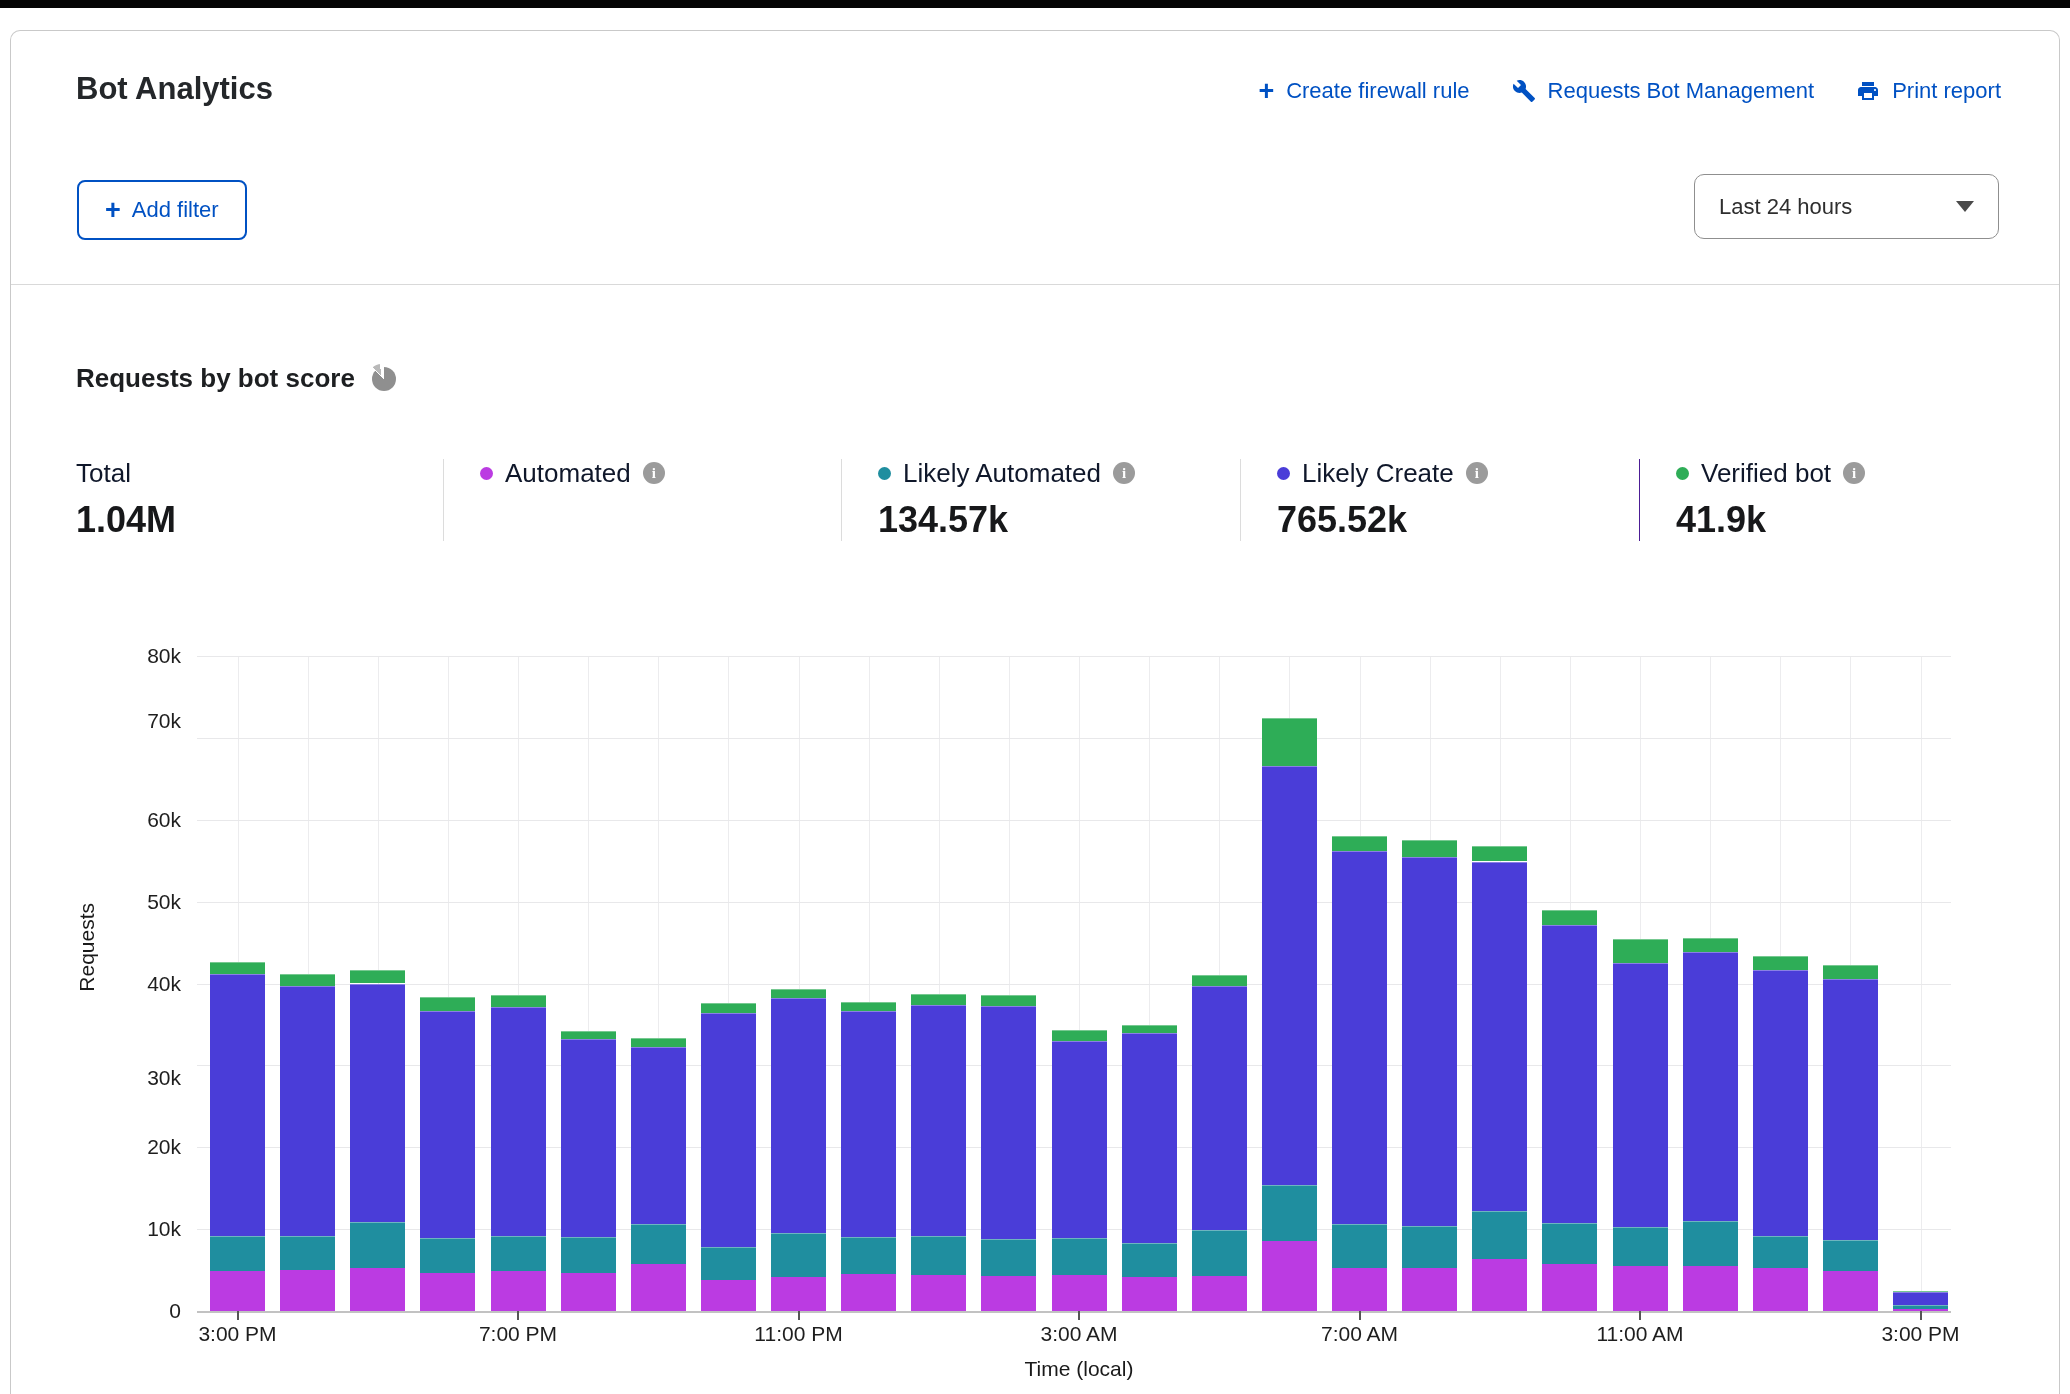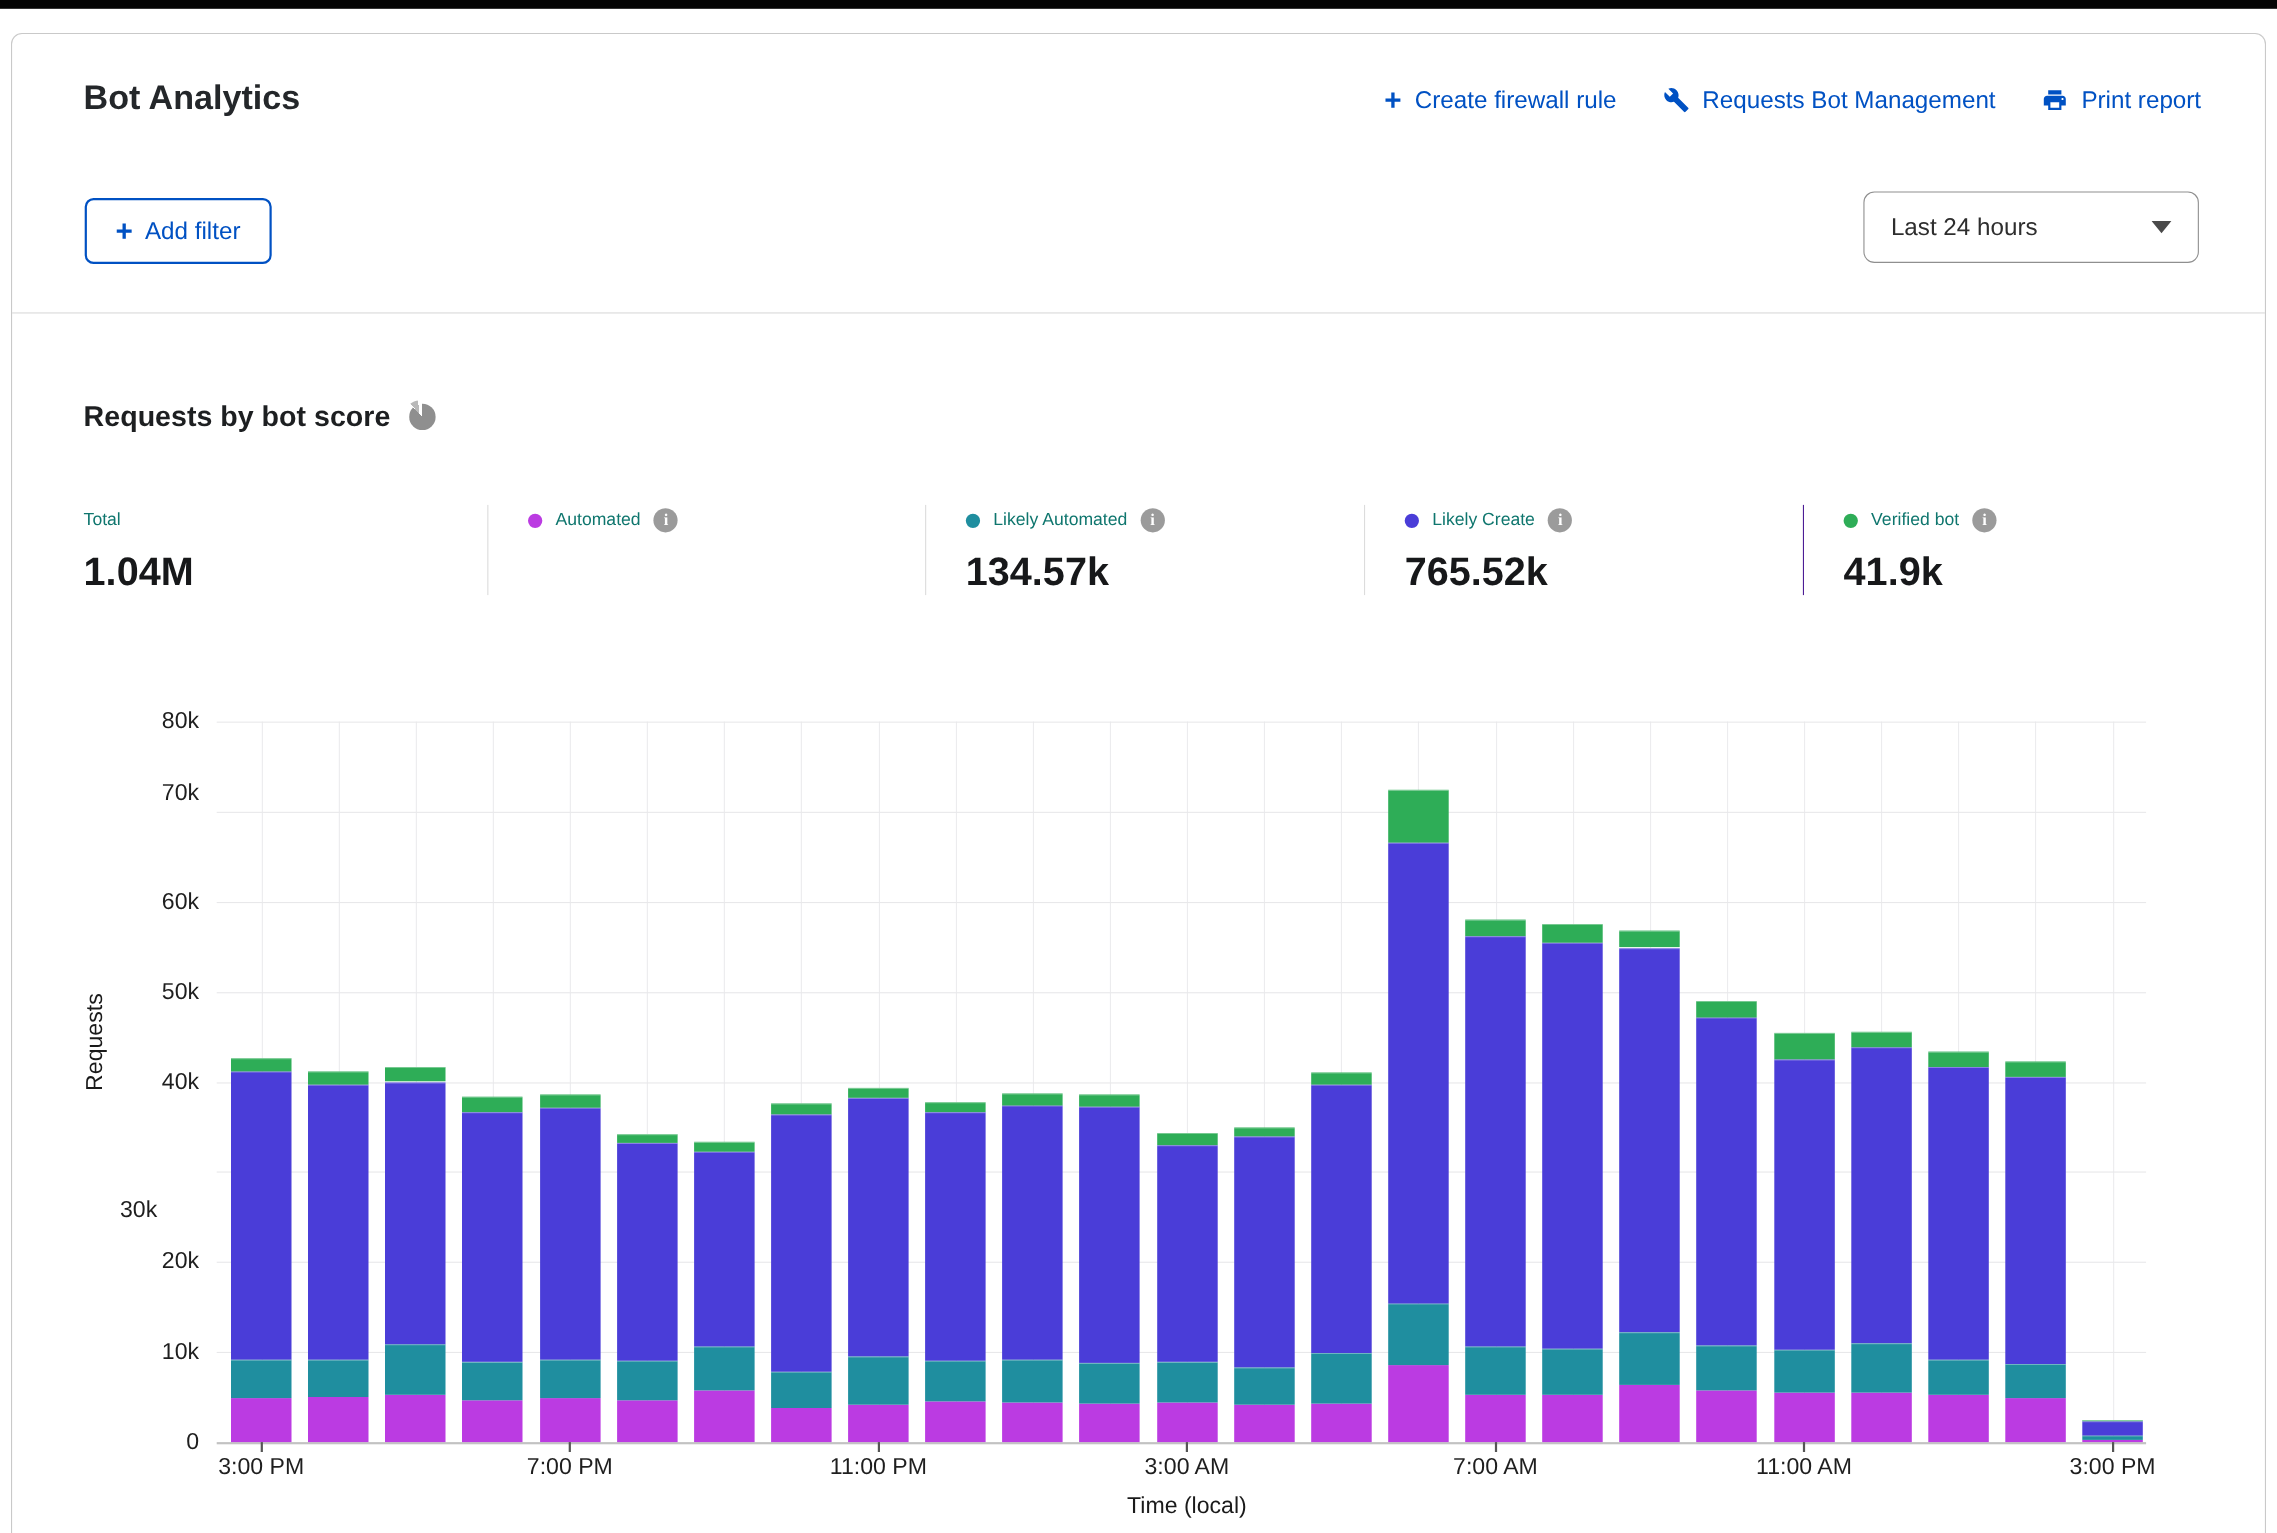--- a/index.html
+++ b/index.html
@@ -35,21 +35,21 @@
   
   .stats{position:absolute;left:65px;top:428px;display:flex;}
   .stat-col{box-sizing:border-box;}
   .stat-col.c0{width:367px;}
   .stat-col.c1{width:398px;border-left:1px solid #dcdcdc;padding-left:36px;}
   .stat-col.c2{width:399px;border-left:1px solid #dcdcdc;padding-left:36px;}
   .stat-col.c3{width:399px;border-left:1px solid #dcdcdc;padding-left:36px;}
   .stat-col.c4{width:360px;border-left:1px solid #4c1d95;padding-left:36px;}
   .stat-label-row{display:flex;align-items:center;gap:12px;height:28px;}
   .legend-dot{width:13px;height:13px;border-radius:50%;background:#888;flex:0 0 auto;}
-  .stat-label{font-size:16px;color:#0f766e;}
+  .stat-label{font-size:26px;color:#0f172a;}
   .info-icon{width:22px;height:22px;border-radius:50%;background:#9b9b9b;color:#fff;display:flex;
         align-items:center;justify-content:center;font-size:15px;font-weight:700;font-family:"Liberation Serif",serif;}
   .stat-value{margin-top:12px;font-size:36px;font-weight:700;color:#17181a;}
   
   #chart-area{position:absolute;left:0;top:0;width:2048px;height:1364px;pointer-events:none;}
   .vgrid{position:absolute;width:1px;background:#ececee;}
   .hgrid{position:absolute;height:1px;background:#e8e8ea;}
   .baseline{position:absolute;height:2px;background:#c2c2c2;}
   .ytick-label{position:absolute;width:110px;text-align:right;font-size:21px;color:#1e1e1e;}
   .xtick-label{position:absolute;font-size:21px;color:#1e1e1e;transform:translateX(-50%);white-space:nowrap;}
@@ -178,21 +178,21 @@
       <div class="vgrid" style="left: 1699.12px; top: 625px; height: 655px;"></div>
       <div class="vgrid" style="left: 1769.25px; top: 625px; height: 655px;"></div>
       <div class="vgrid" style="left: 1839.38px; top: 625px; height: 655px;"></div>
       <div class="vgrid" style="left: 1909.5px; top: 625px; height: 655px;"></div>
       <div class="ytick-label" style="left: 60px; top: 1268px;">0</div>
       <div class="hgrid" style="left: 186px; width: 1754px; top: 1198.12px;"></div>
       <div class="ytick-label" style="left: 60px; top: 1186.12px;">10k</div>
       <div class="hgrid" style="left: 186px; width: 1754px; top: 1116.25px;"></div>
       <div class="ytick-label" style="left: 60px; top: 1104.25px;">20k</div>
       <div class="hgrid" style="left: 186px; width: 1754px; top: 1034.38px;"></div>
-      <div class="ytick-label" style="left: 60px; top: 1057px; text-align: center;">30k</div>
+      <div class="ytick-label" style="left: 60px; top: 1035px;">30k</div>
       <div class="hgrid" style="left: 186px; width: 1754px; top: 952.5px;"></div>
       <div class="ytick-label" style="left: 60px; top: 940.5px;">40k</div>
       <div class="hgrid" style="left: 186px; width: 1754px; top: 870.625px;"></div>
       <div class="ytick-label" style="left: 60px; top: 858.625px;">50k</div>
       <div class="hgrid" style="left: 186px; width: 1754px; top: 788.75px;"></div>
       <div class="ytick-label" style="left: 60px; top: 776.75px;">60k</div>
       <div class="hgrid" style="left: 186px; width: 1754px; top: 706.875px;"></div>
       <div class="ytick-label" style="left: 60px; top: 678px;">70k</div>
       <div class="hgrid" style="left: 186px; width: 1754px; top: 625px;"></div>
       <div class="ytick-label" style="left: 60px; top: 613px;">80k</div>

